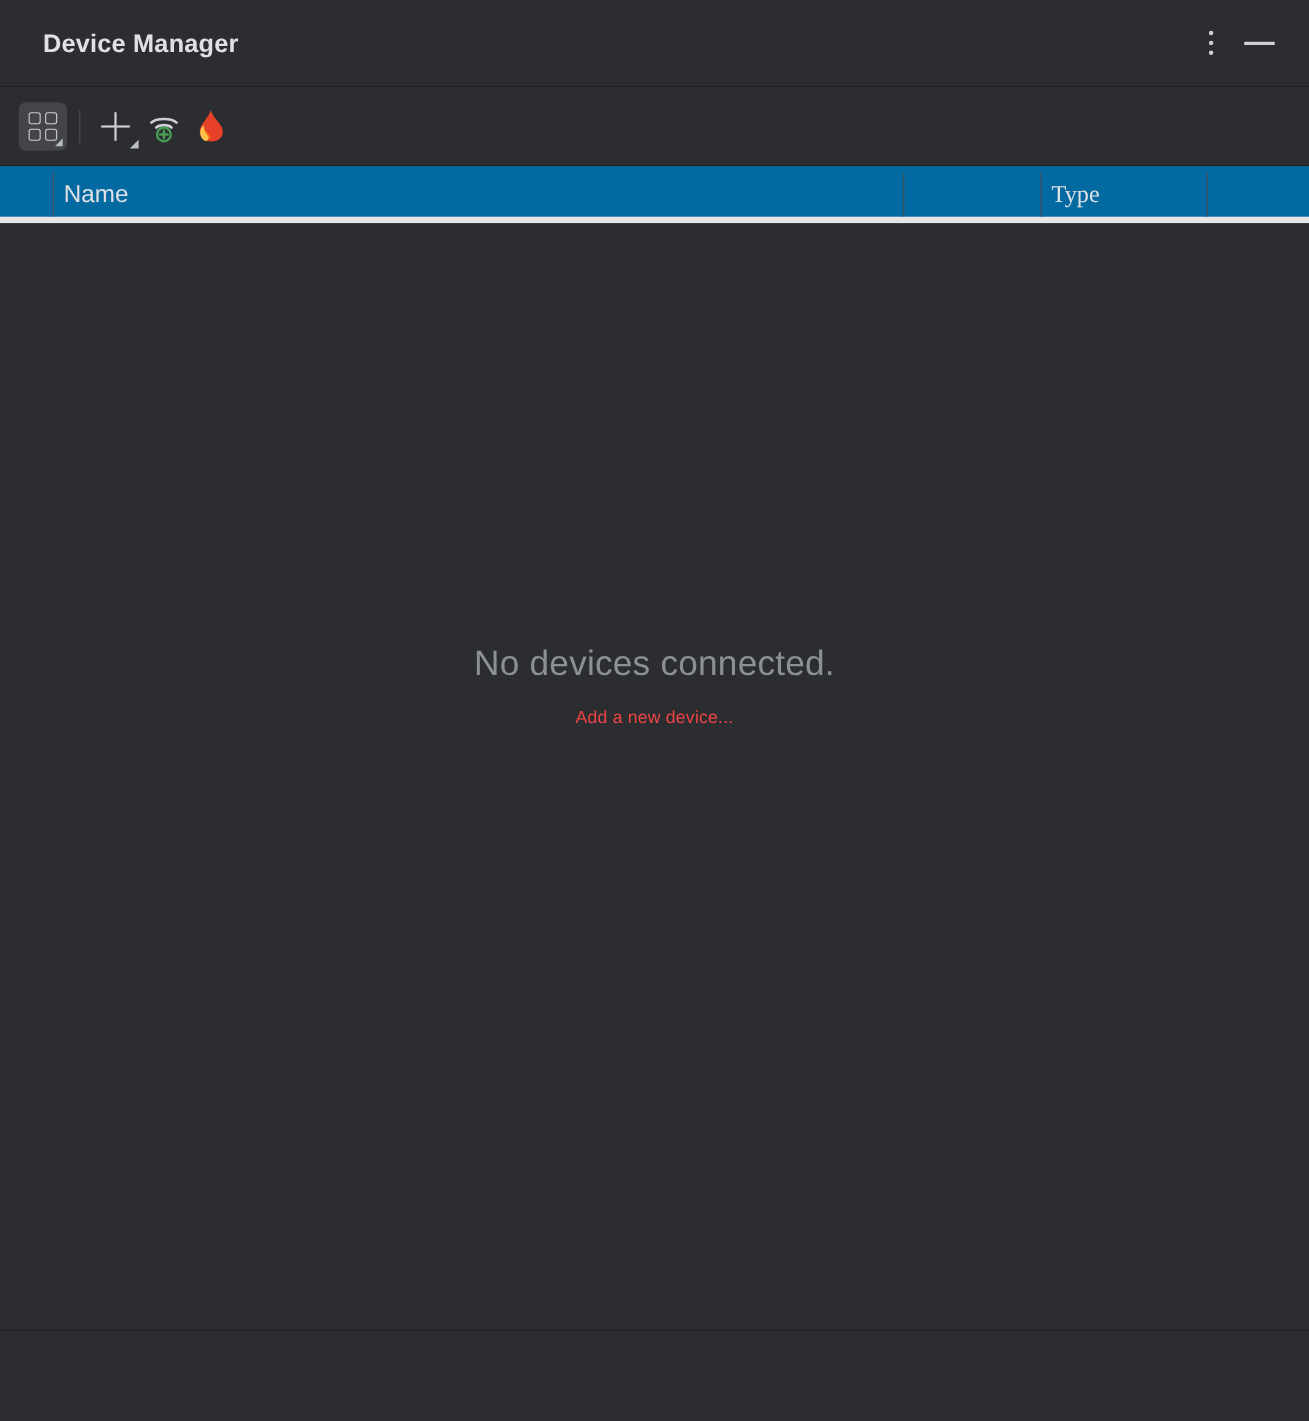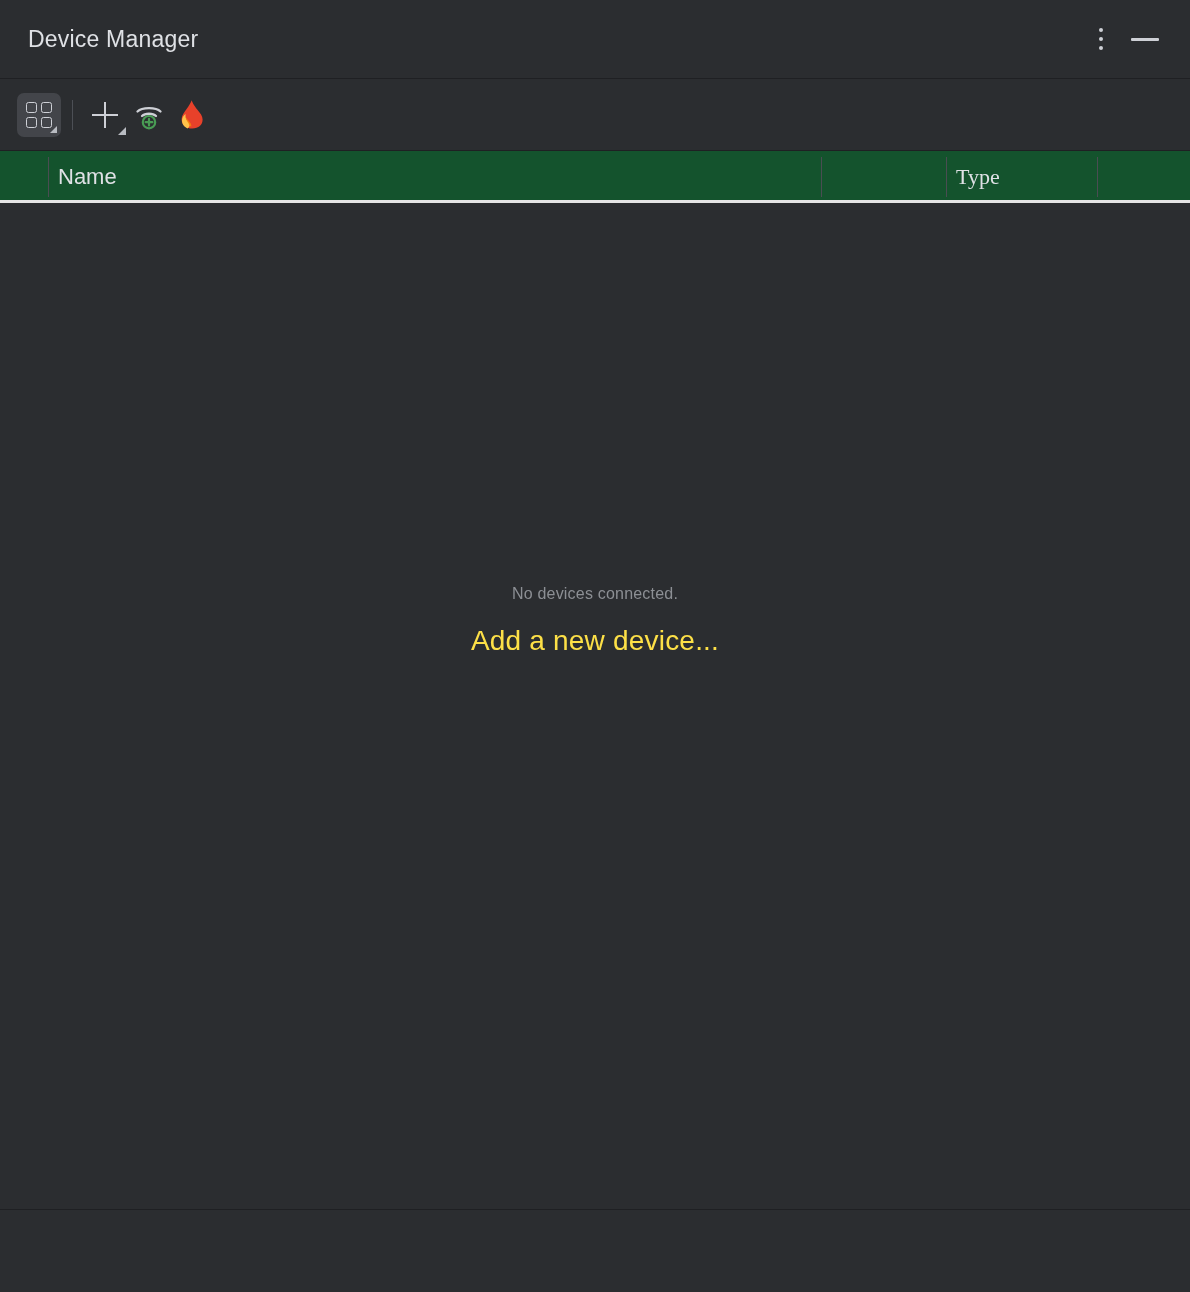--- a/index.html
+++ b/index.html
@@ -29,23 +29,23 @@
     position: relative;
     height: 79px;
     flex: 0 0 79px;
     display: flex;
     align-items: center;
     border-bottom: 1px solid #1f2023;
     box-sizing: border-box;
     background: #2b2d30;
   }
   .title-text {
-    margin-left: 28px;
+    margin-left: 39px;
     font-size: 23px;
-    font-weight: normal;
+    font-weight: bold;
     letter-spacing: 0.2px;
     color: #dfe1e5;
     white-space: nowrap;
   }
   .title-actions {
     margin-left: auto;
     display: flex;
     align-items: center;
     height: 100%;
   }
@@ -162,23 +162,23 @@
     border-left-width: 8px;
     border-bottom-width: 8px;
   }
   .fire-wrap { line-height: 0; }
 
   
   .table-header {
     position: relative;
     height: 52px;
     flex: 0 0 52px;
-    border-bottom: 3px solid #e5e5e5;
-    box-sizing: border-box;
-    background: #14532d;
+    border-bottom: 6px solid #e5e5e5;
+    box-sizing: border-box;
+    background: #0369a1;
     text-align: center;
   }
   .th {
     position: absolute;
     top: 0;
     height: 51px;
     display: flex;
     align-items: center;
     font-size: 22px;
     color: #dfe1e5;
@@ -202,28 +202,28 @@
     overflow: hidden;
   }
   .empty-state {
     position: absolute;
     left: 0;
     right: 0;
     top: 382px;
     text-align: center;
   }
   .empty-title {
-    font-size: 16px;
+    font-size: 32px;
     color: #8c8f94;
     margin: 0 0 22px 0;
     letter-spacing: 0.2px;
   }
   .empty-link {
-    font-size: 28px;
-    color: #fde047;
+    font-size: 16px;
+    color: #ef4444;
     letter-spacing: 0.2px;
     cursor: pointer;
   }
 
   
   .bottom-bar {
     flex: 0 0 83px;
     height: 83px;
     border-top: 1px solid #1f2023;
     box-sizing: border-box;

